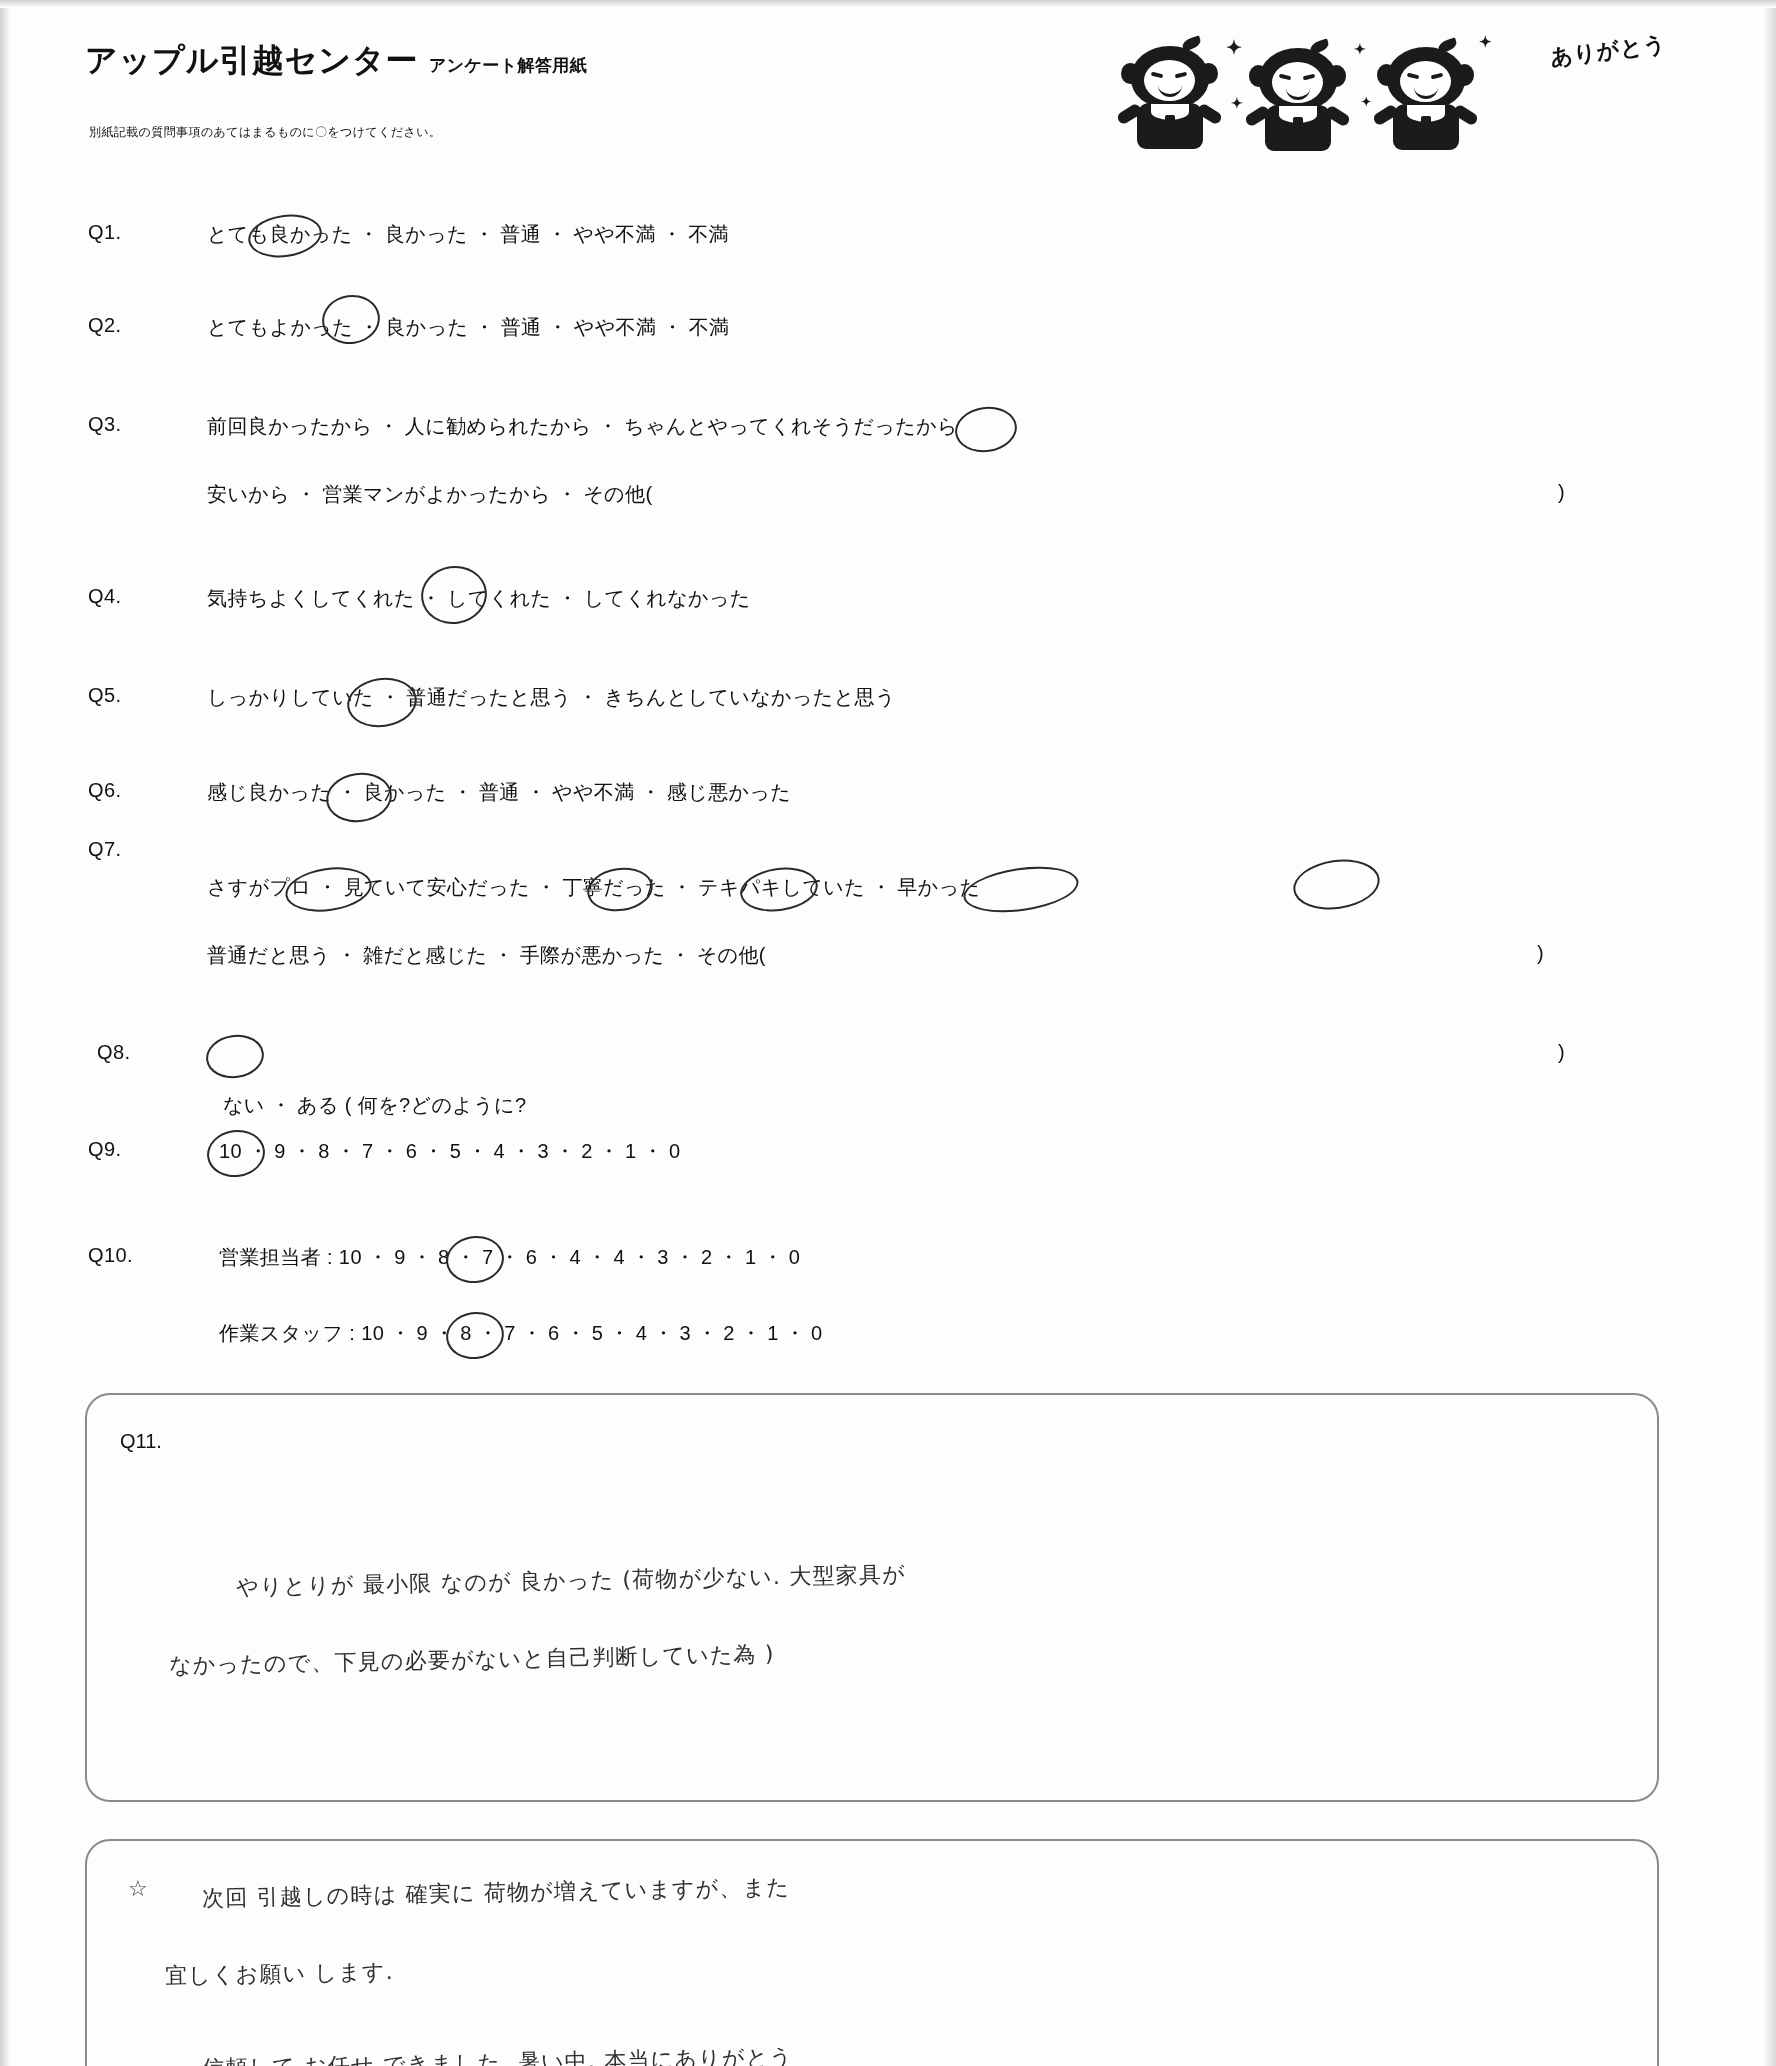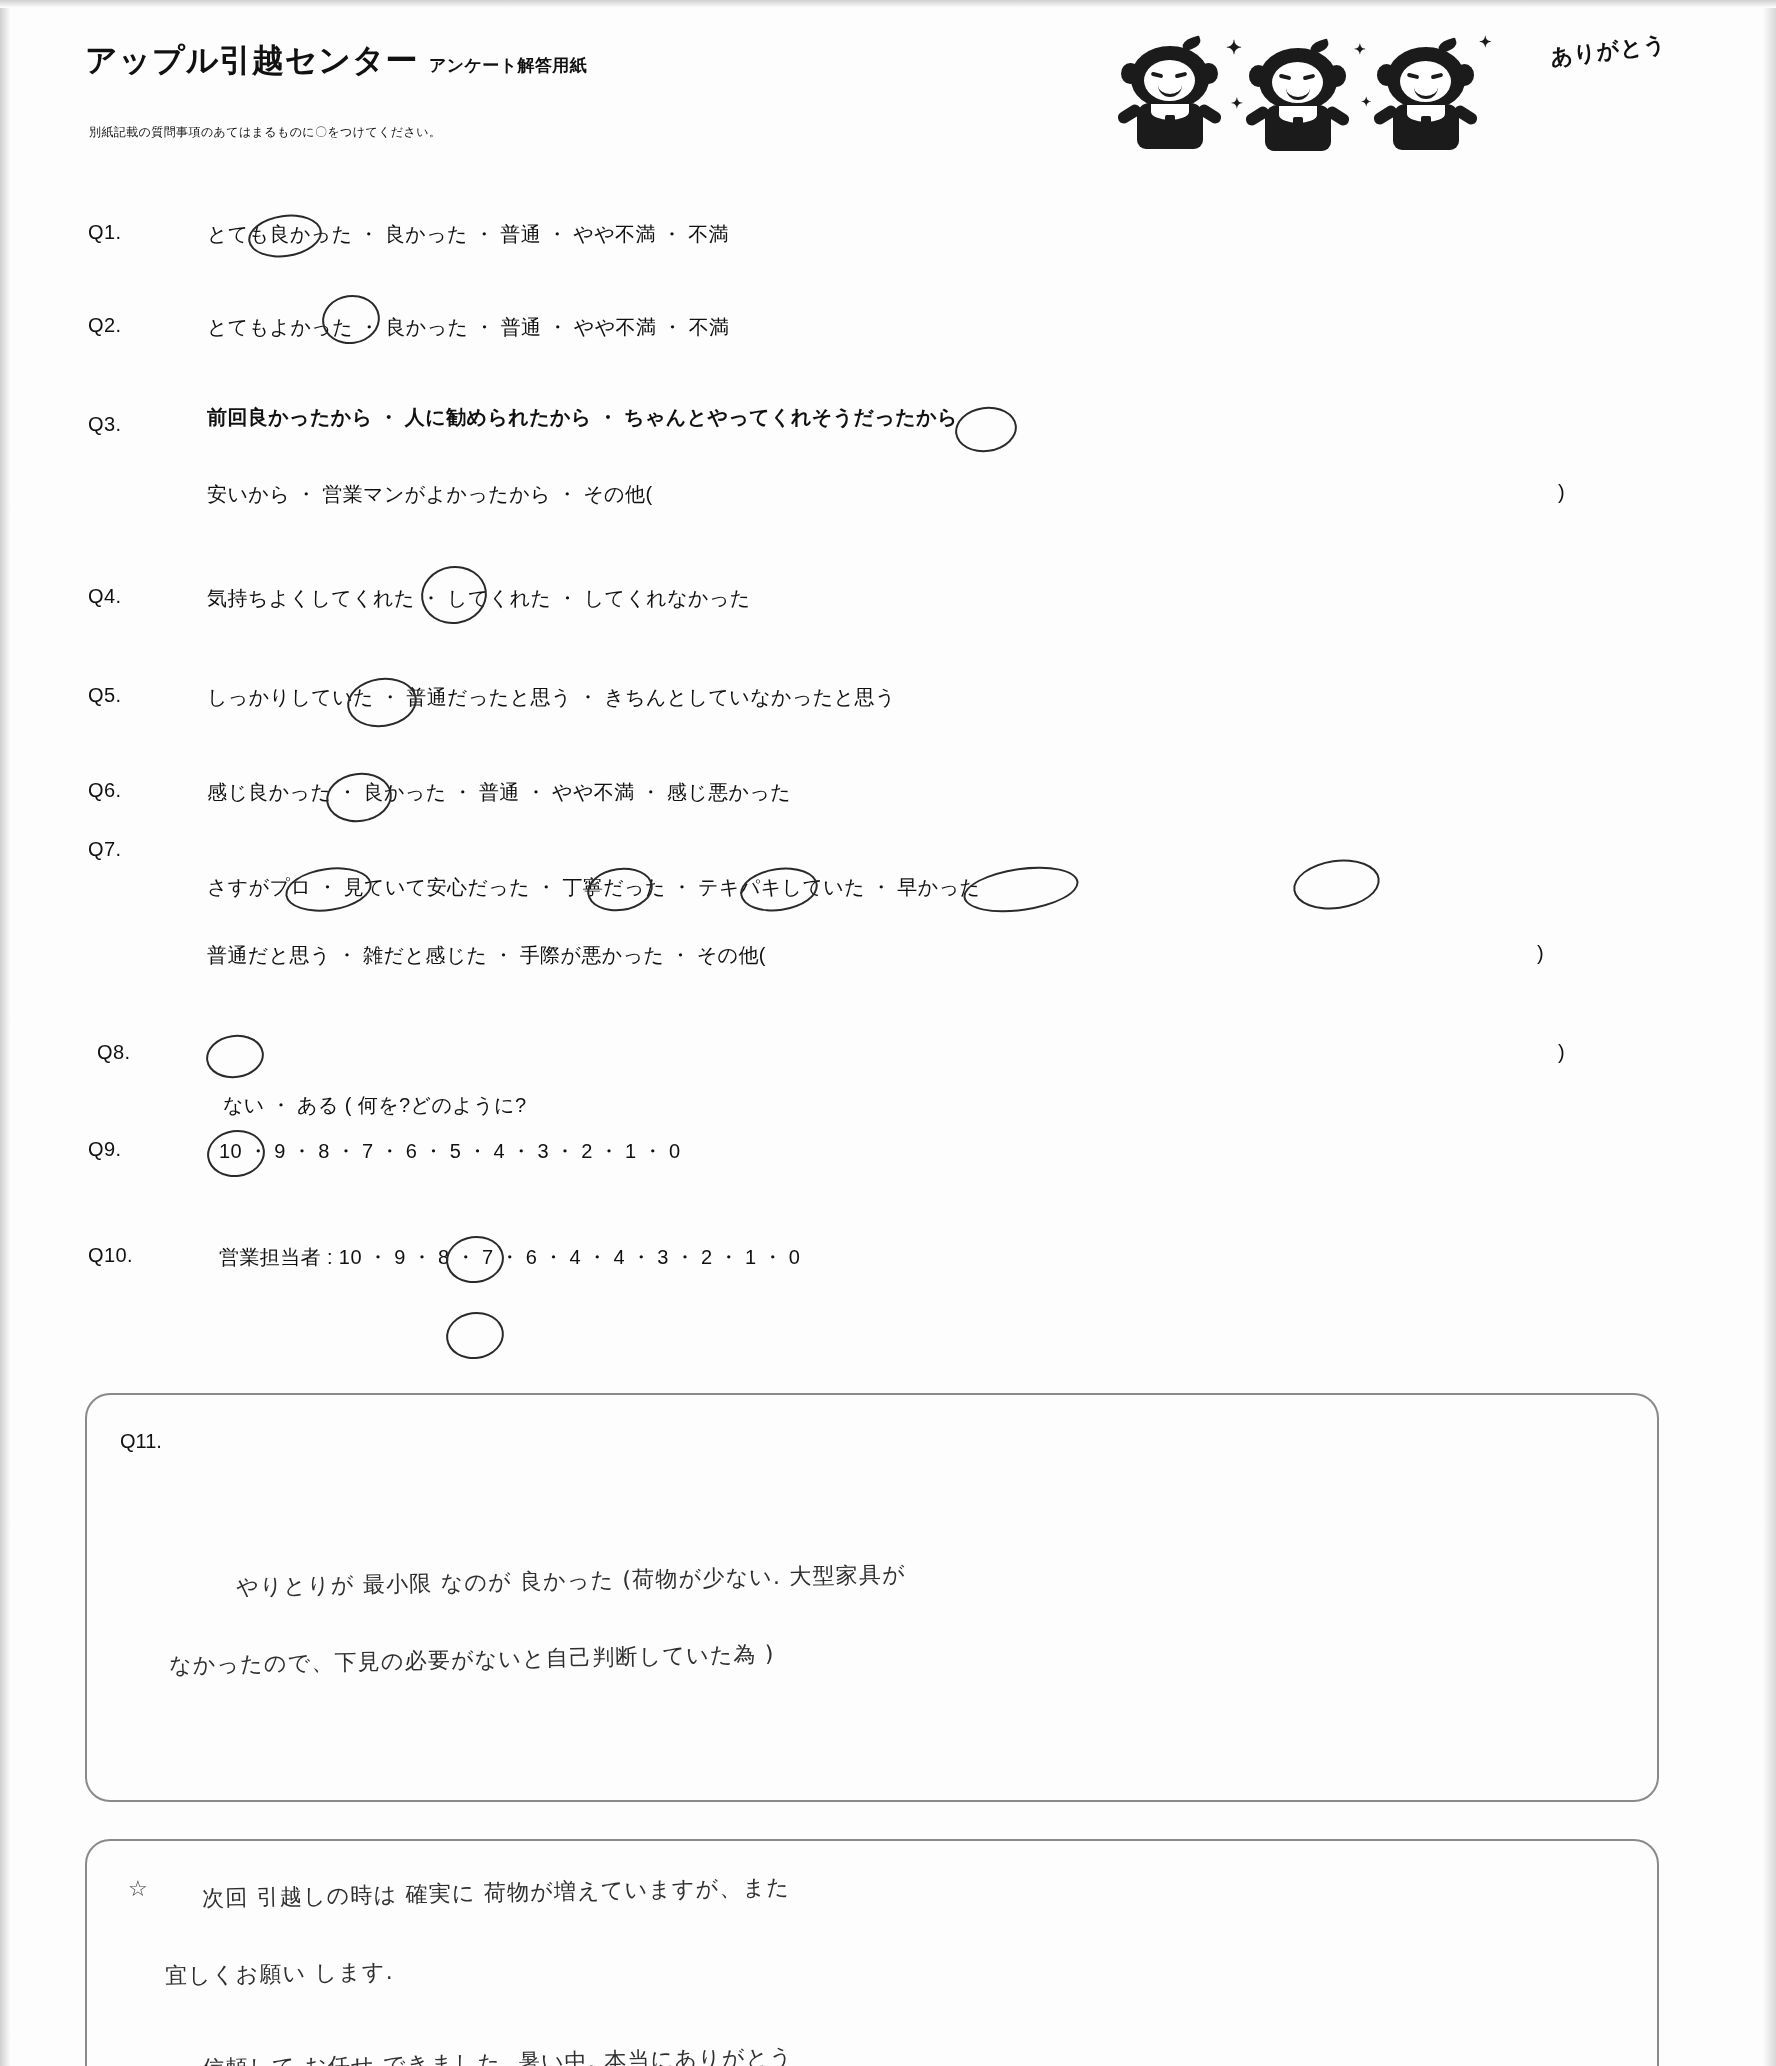--- a/index.html
+++ b/index.html
@@ -288,21 +288,21 @@
 
   <div class="q-label" style="left:88px; top:221px;">Q1.</div>
   <div class="q-text" style="left:207px; top:221px;">とても良かった ・ 良かった ・ 普通 ・ やや不満 ・ 不満</div>
   <div class="circle" style="left:248px; top:215px; width:70px; height:38px;"></div>
 
   <div class="q-label" style="left:88px; top:314px;">Q2.</div>
   <div class="q-text" style="left:207px; top:314px;">とてもよかった ・ 良かった ・ 普通 ・ やや不満 ・ 不満</div>
   <div class="circle" style="left:322px; top:295px; width:54px; height:45px;"></div>
 
   <div class="q-label" style="left:88px; top:413px;">Q3.</div>
-  <div class="q-text" style="left:207px; top:404px;font-weight:bold;">前回良かったから ・ 人に勧められたから ・ ちゃんとやってくれそうだったから</div>
+  <div class="q-text" style="left:207px; top:413px;">前回良かったから ・ 人に勧められたから ・ ちゃんとやってくれそうだったから</div>
   <div class="q-text" style="left:207px; top:481px;">安いから ・ 営業マンがよかったから ・ その他(</div>
   <div class="paren-close" style="left:1558px; top:481px;">)</div>
   <div class="circle" style="left:955px; top:407px; width:58px; height:41px;"></div>
 
   <div class="q-label" style="left:88px; top:585px;">Q4.</div>
   <div class="q-text" style="left:207px; top:585px;">気持ちよくしてくれた ・ してくれた ・ してくれなかった</div>
   <div class="circle" style="left:421px; top:566px; width:62px; height:54px;"></div>
 
   <div class="q-label" style="left:88px; top:684px;">Q5.</div>
   <div class="q-text" style="left:207px; top:684px;">しっかりしていた ・ 普通だったと思う ・ きちんとしていなかったと思う</div>
@@ -326,20 +326,21 @@
   <div class="q-text" style="left:207px; top:1092px;margin-left:16px;">ない ・ ある ( 何を?どのように?</div>
   <div class="paren-close" style="left:1558px; top:1041px;">)</div>
   <div class="circle" style="left:206px; top:1035px; width:54px; height:39px;"></div>
 
   <div class="q-label" style="left:88px; top:1138px;">Q9.</div>
   <div class="q-text" style="left:219px; top:1138px;">10 ・ 9 ・ 8 ・ 7 ・ 6 ・ 5 ・ 4 ・ 3 ・ 2 ・ 1 ・ 0</div>
   <div class="circle" style="left:207px; top:1130px; width:54px; height:43px;"></div>
 
   <div class="q-label" style="left:88px; top:1244px;">Q10.</div>
   <div class="q-text" style="left:219px; top:1244px;">営業担当者 : 10 ・ 9 ・ 8 ・ 7 ・ 6 ・ 4 ・ 4 ・ 3 ・ 2 ・ 1 ・ 0</div>
+  <div class="q-text" style="left:219px; top:1320px;">作業スタッフ : 10 ・ 9 ・ 8 ・ 7 ・ 6 ・ 5 ・ 4 ・ 3 ・ 2 ・ 1 ・ 0</div>
   <div class="circle" style="left:446px; top:1236px; width:54px; height:43px;"></div>
   <div class="circle" style="left:446px; top:1312px; width:54px; height:43px;"></div>
 
   <div class="box" style="left:85px; top:1393px; width:1570px; height:405px;"></div>
   <div class="box-label" style="left:120px; top:1430px;">Q11.</div>
   <div class="hand" style="left:236px; top:1566px;">やりとりが 最小限 なのが 良かった (荷物が少ない. 大型家具が</div>
   <div class="hand" style="left:169px; top:1645px;">なかったので、下見の必要がないと自己判断していた為 )</div>
 
   <div class="box" style="left:85px; top:1839px; width:1570px; height:417px;"></div>
   <div class="star" style="left:128px; top:1876px;">☆</div>

